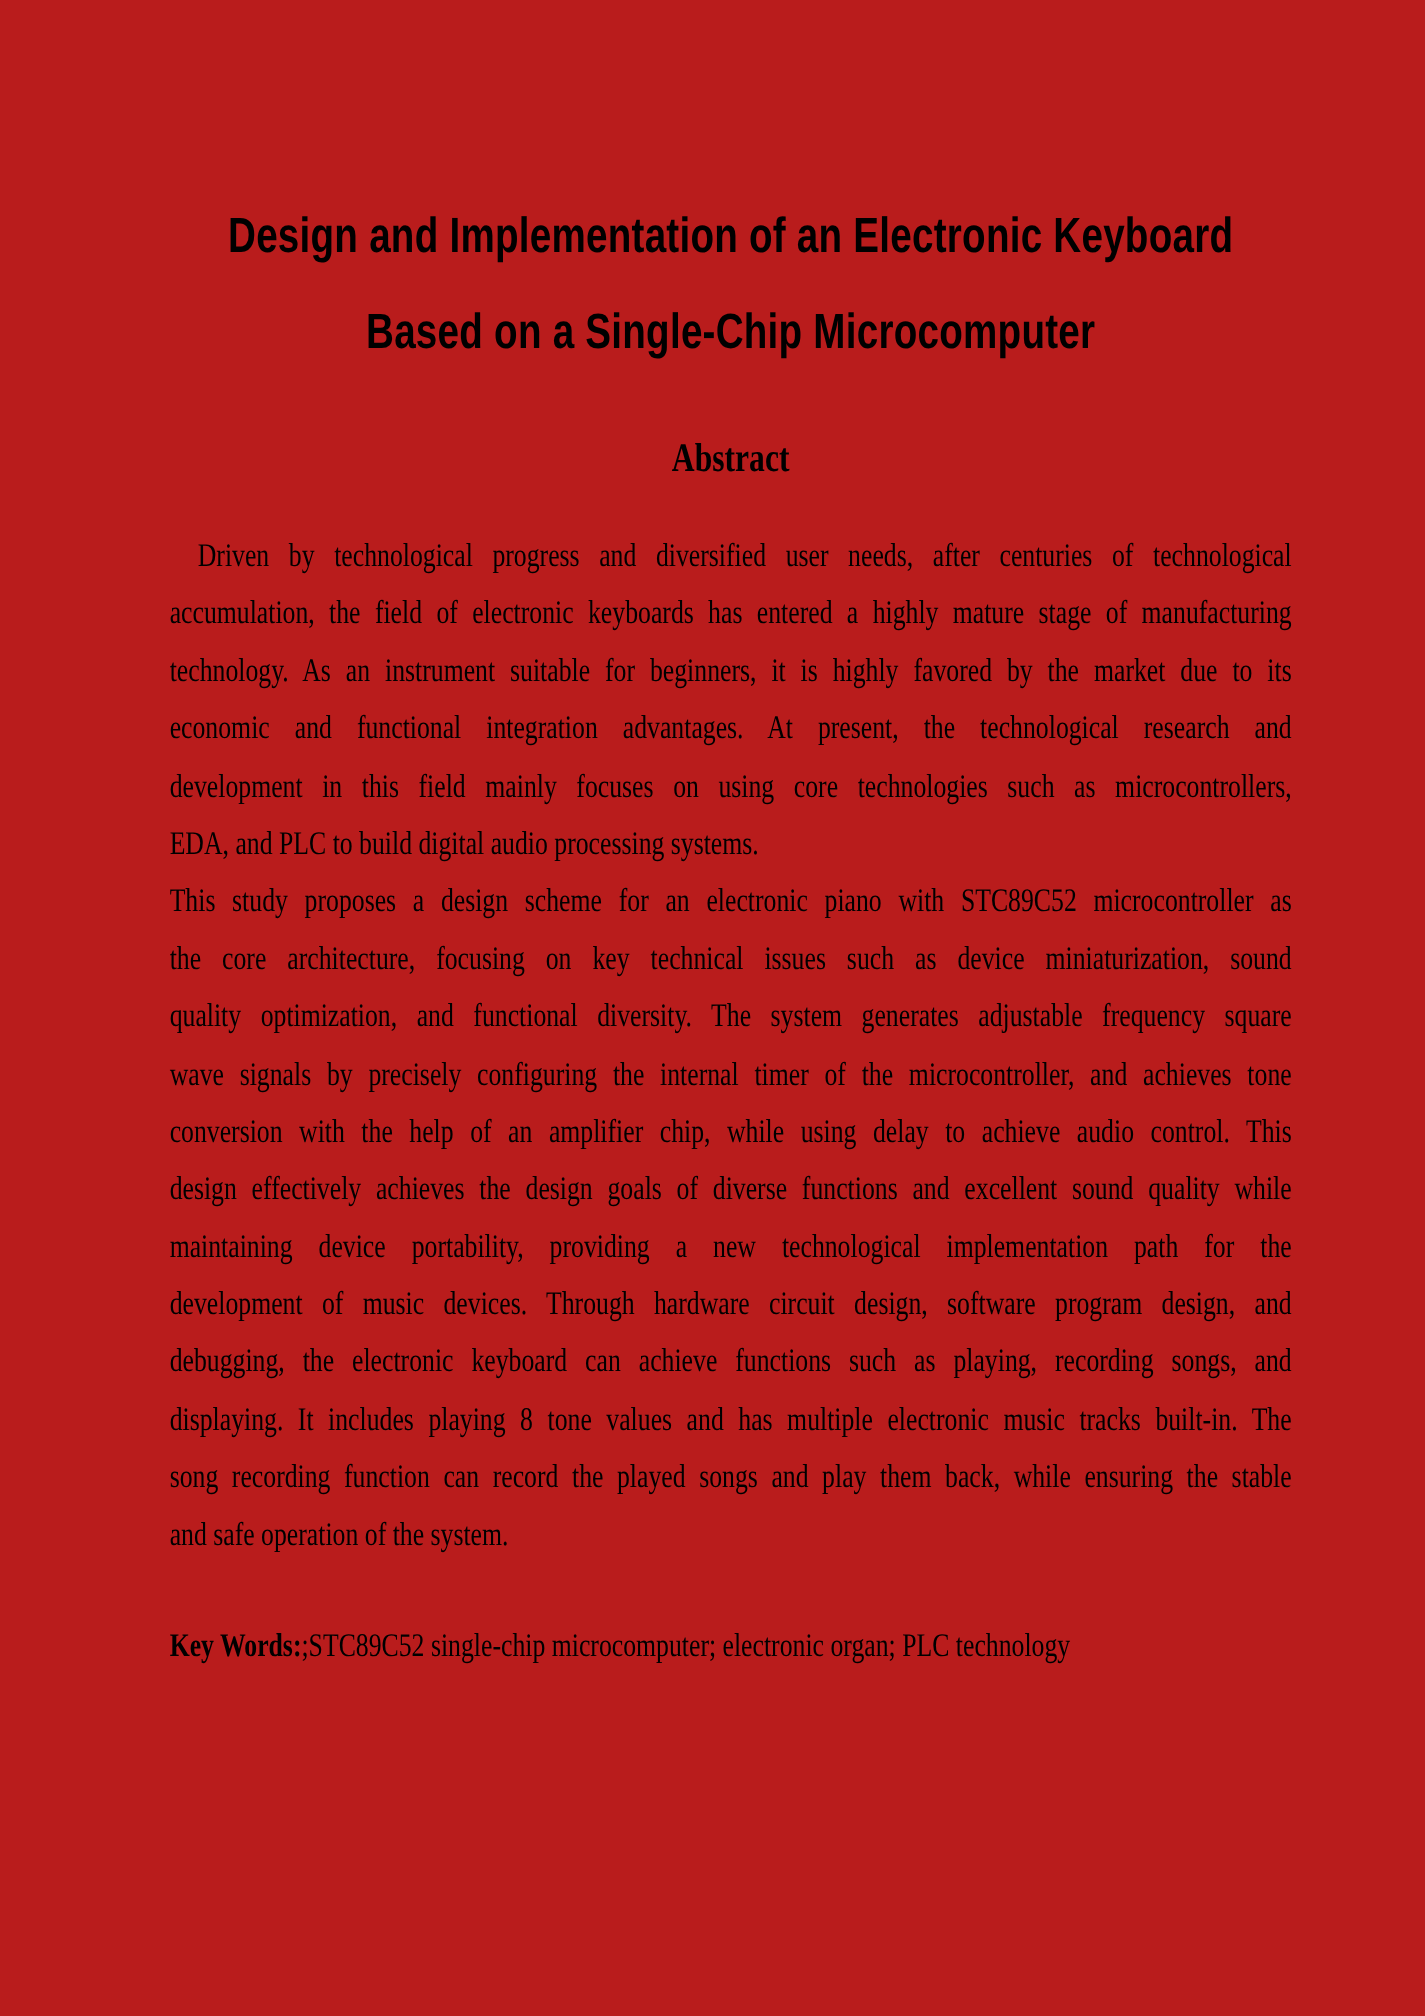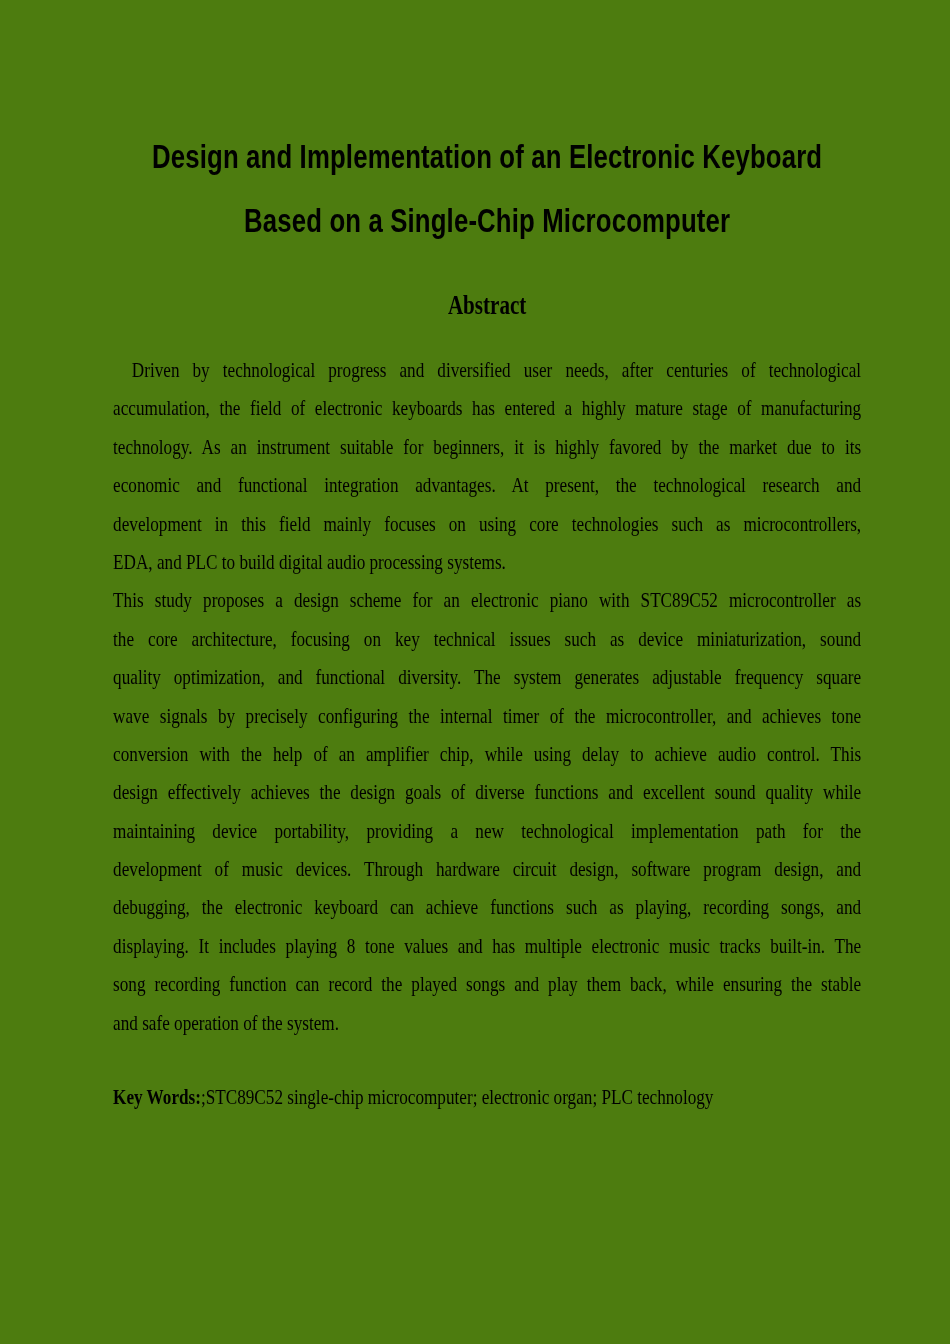--- a/index.html
+++ b/index.html
@@ -61,21 +61,21 @@
     font-size: 22px;
     line-height: 38.4px;
   }
   .kw-label {
     font-weight: bold;
   }
 </style>
 </head>
 <body>
 
-<div class="page" style="background: #4d7c0f;">
+<div class="page" style="background: #b91c1c;">
   <div class="inner" style="color: rgb(0, 0, 0);">
 
     <div class="doc-title">
       <div>Design and Implementation of an Electronic Keyboard</div>
       <div>Based on a Single-Chip Microcomputer</div>
     </div>
 
     <div class="abstract-heading">Abstract</div>
 
     <div class="body-text">

